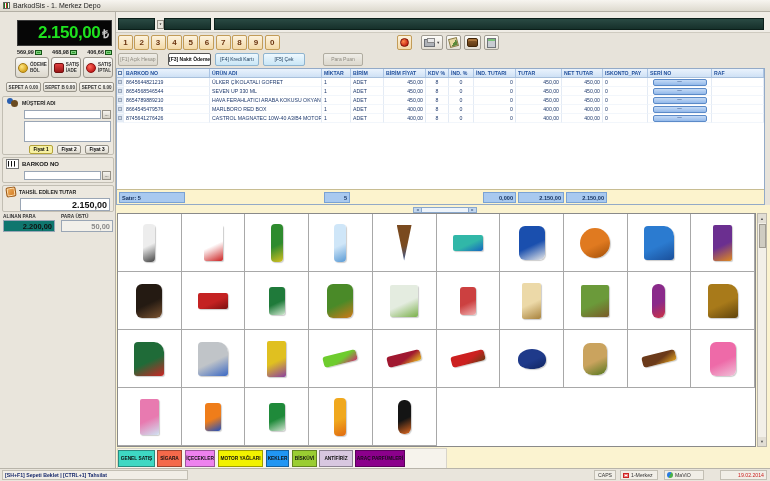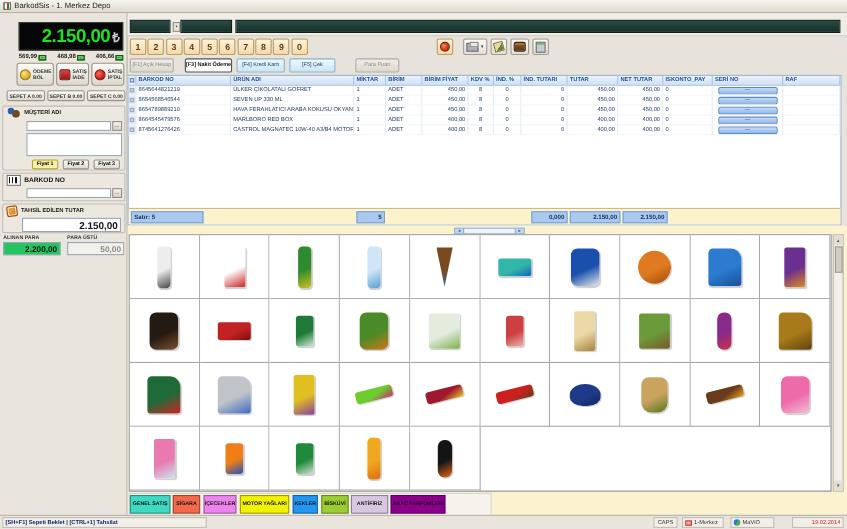--- a/index.html
+++ b/index.html
@@ -58,21 +58,21 @@
     background-image:repeating-linear-gradient(90deg,#111 0 1px,transparent 1px 3px); background-size:80% 70%; background-position:center; background-repeat:no-repeat; }
   .calc-icon { width:10px; height:10px; background:linear-gradient(135deg,#f0b060,#d07820); border:1px solid #9a5510; border-radius:2px; transform:rotate(-8deg);
     box-shadow:inset 0 0 0 1px #ffe0b0; }
   .tahsil-box { margin:1px 3px 0 17px; height:13px; background:#fff; border:1px solid #9aa6b5;
     display:flex; align-items:center; justify-content:flex-end; padding-right:2px; font-size:9px; font-weight:bold; color:#111; }
   .cash-row { position:absolute; left:3px; top:202px; width:112px; display:flex; gap:6px; }
   .cash-col { width:52px; }
   .cash-lbl { font-size:4.8px; font-weight:bold; color:#333; margin-bottom:1px; }
   .cash-box { height:12px; border:1px solid #9aa6b5; display:flex; align-items:center; justify-content:flex-end; padding-right:2px;
     font-size:7.5px; font-weight:bold; }
-  .cash-box.white { background:#22c55e; color:#111;text-align:right; }
+  .cash-box.white { background:#0f766e; color:#111;text-align:right; }
   .cash-box.gray  { background:#f2f0ea; color:#8a8a8a; }
 
   
   .tabstrip { position:absolute; left:116px; top:12px; width:654px; height:21px; background:#f0ede6; border-bottom:1px solid #cfcbc0; }
   .ttab { position:absolute; top:6px; height:12px; background:linear-gradient(#2a4a43,#16302a); border:1px solid #0c1f1a; }
   .ttab.t1 { left:2px;  width:37px; }
   .ttab.t2 { left:48px; width:47px; }
   .ttab.t3 { left:98px; width:550px; }
   .star-btn { position:absolute; left:41px; top:8px; width:7px; height:9px; background:#e8e5dd; border:1px solid #938f85;
     font-size:5px; line-height:4px; cursor:pointer; }

